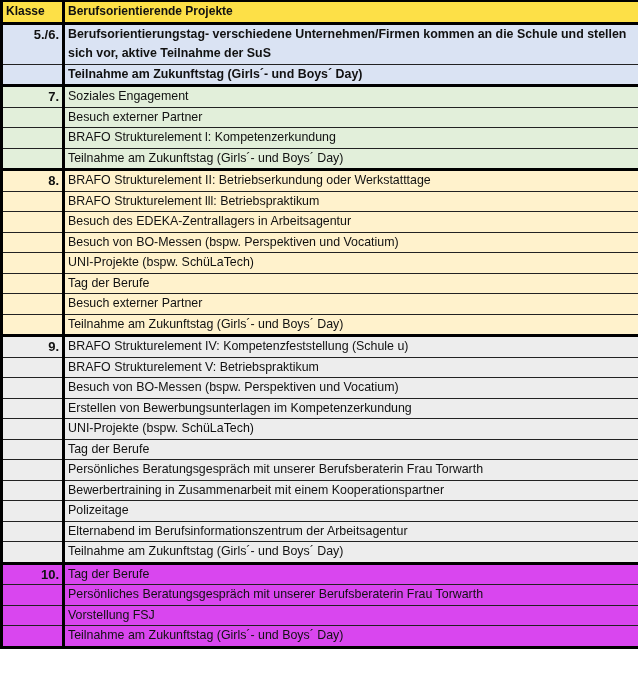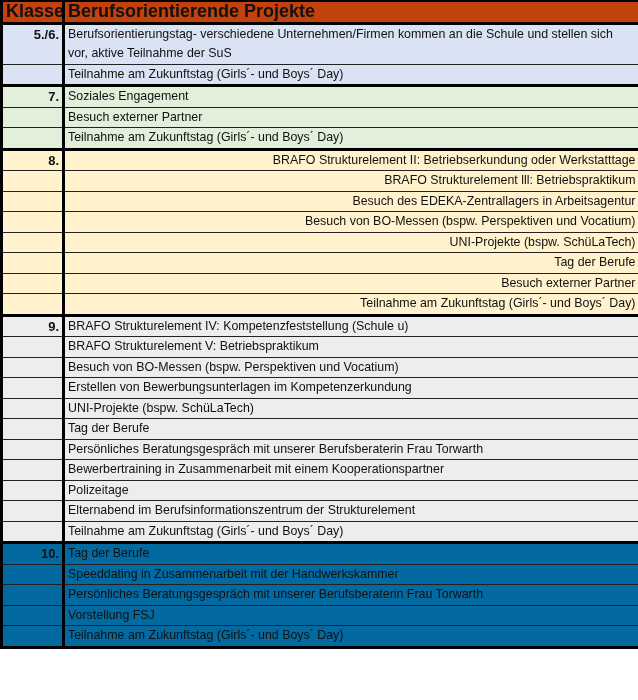--- a/index.html
+++ b/index.html
@@ -15,45 +15,45 @@
   table.plan col.projekt { width: 576px; }
   table.plan th, table.plan td {
     border: 1px solid #222;
     padding: 0 3px;
     line-height: 19.5px;
     height: 19.5px;
     vertical-align: top;
     overflow: hidden;
   }
   table.plan th {
-    background: #c2410c;
+    background: #fde047;
     font-weight: bold;
     text-align: left;
-    font-size: 18px;
+    font-size: 12px;
     border-top: 2px solid #000;
     border-bottom: 2px solid #000;
   }
   table.plan td.k {
     text-align: right;
     font-weight: bold;
     font-size: 13px;
     padding-right: 3px;
     border-left: 3px solid #000;
     border-right: 3px solid #000;
     margin-top: 32px;
   }
   table.plan th.k { border-left: 3px solid #000; border-right: 3px solid #000; }
   table.plan th.p, table.plan td.p { border-right: 2px solid #000; white-space: normal; }
   tr.group-start td { border-top: 3px solid #000; }
   tr.last td { border-bottom: 3px solid #000; }
-  tr.g56 td { background: #dae3f3; }
+  tr.g56 td { background: #dae3f3; font-weight: bold; }
   tr.g7 td  { background: #e2efda; }
-  tr.g8 td  { background: #fff2cc; text-align: right; }
+  tr.g8 td  { background: #fff2cc; }
   tr.g9 td  { background: #ededed; }
-  tr.g10 td { background: #0369a1; }
+  tr.g10 td { background: #d946ef; }
   tr.tall td { height: 39px; line-height: 19.5px; }
 </style>
 </head>
 <body>
 
 <table class="plan">
   <colgroup>
       <col class="klasse">
       <col class="projekt">
     </colgroup>
@@ -74,20 +74,24 @@
       <td class="p">Teilnahme am Zukunftstag (Girls´- und Boys´ Day)</td>
     </tr>
 
     <tr class="g7 group-start">
       <td class="k">7.</td>
       <td class="p">Soziales Engagement</td>
     </tr>
     <tr class="g7">
       <td class="k"></td>
       <td class="p">Besuch externer Partner</td>
+    </tr>
+    <tr class="g7">
+      <td class="k"></td>
+      <td class="p">BRAFO Strukturelement l: Kompetenzerkundung</td>
     </tr>
     <tr class="g7">
       <td class="k"></td>
       <td class="p">Teilnahme am Zukunftstag (Girls´- und Boys´ Day)</td>
     </tr>
 
     <tr class="g8 group-start">
       <td class="k">8.</td>
       <td class="p">BRAFO Strukturelement II: Betriebserkundung oder Werkstatttage</td>
     </tr>
@@ -151,34 +155,30 @@
     <tr class="g9">
       <td class="k"></td>
       <td class="p">Bewerbertraining in Zusammenarbeit mit einem Kooperationspartner</td>
     </tr>
     <tr class="g9">
       <td class="k"></td>
       <td class="p">Polizeitage</td>
     </tr>
     <tr class="g9">
       <td class="k"></td>
-      <td class="p">Elternabend im Berufsinformationszentrum der Strukturelement</td>
+      <td class="p">Elternabend im Berufsinformationszentrum der Arbeitsagentur</td>
     </tr>
     <tr class="g9">
       <td class="k"></td>
       <td class="p">Teilnahme am Zukunftstag (Girls´- und Boys´ Day)</td>
     </tr>
 
     <tr class="g10 group-start">
       <td class="k">10.</td>
       <td class="p">Tag der Berufe</td>
-    </tr>
-    <tr class="g10">
-      <td class="k"></td>
-      <td class="p">Speeddating in Zusammenarbeit mit der Handwerkskammer</td>
     </tr>
     <tr class="g10">
       <td class="k"></td>
       <td class="p">Persönliches Beratungsgespräch mit unserer Berufsberaterin Frau Torwarth</td>
     </tr>
     <tr class="g10">
       <td class="k"></td>
       <td class="p">Vorstellung FSJ</td>
     </tr>
     <tr class="g10 last">

